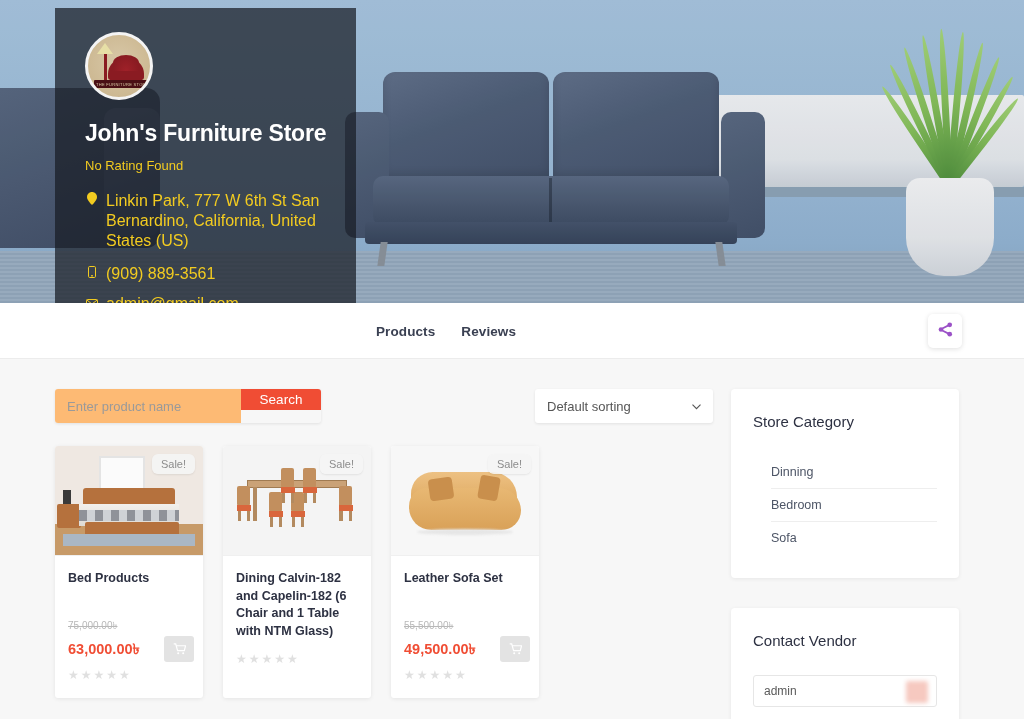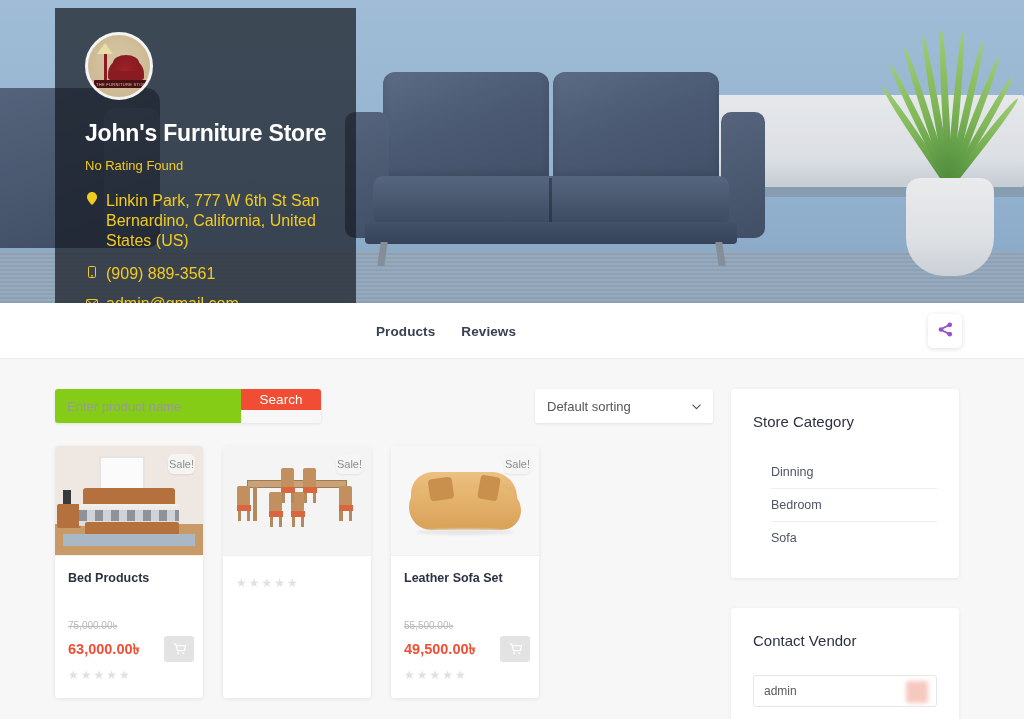--- a/index.html
+++ b/index.html
@@ -209,21 +209,21 @@
 
   
   .toolbar { position: relative; height: 36px; }
   .search-wrap {
     position: absolute; left: 0; top: 0; display: flex;
     border-radius: 3px; overflow: hidden;
     box-shadow: 0 1px 3px rgba(0,0,0,.09);
   }
   .search-input {
     width: 186px; height: 34px; border: none; outline: none;
-    background: #84cc16; padding: 0 12px; font-size: 13px;
+    background: #fdba74; padding: 0 12px; font-size: 13px;
     color: #555; font-family: "Liberation Sans", sans-serif;
   }
   .search-input::placeholder { color: #9a9a9a; }
   .search-btn {
     width: 80px; height: 21px; border: none; cursor: pointer;
     background: #f04d34; color: #fff; font-size: 13.5px;
     font-family: "Liberation Sans", sans-serif;
   }
   .sort-wrap {
     position: absolute; left: 480px; top: 0;
@@ -250,21 +250,21 @@
     cursor: pointer;
   }
   .card-img {
     position: relative; height: 110px; overflow: hidden;
     border-bottom: 1px solid #f0f0f0;
   }
   .sale-badge {
     position: absolute; right: 8px; top: 8px; z-index: 3;
     background: rgba(245,245,245,.88);
     color: #8c8c8c; font-size: 11px;
-    padding: 4px 1px; border-radius: 6px;
+    padding: 4px 9px; border-radius: 6px;
     box-shadow: 0 1px 2px rgba(0,0,0,.08);
   }
   .card-body { padding: 14px 13px 16px 13px; }
   .card-title {
     font-size: 12.5px; font-weight: bold; color: #2d3142;
     line-height: 17.5px; margin-bottom: 30px;
   }
   .card-title.tall { margin-bottom: 12px; }
   .price-row { position: relative; }
   .price-old {
@@ -531,20 +531,21 @@
             <div class="din-chair" style="left:116px;top:40px;">
                 <div class="bk"></div>
                 <div class="st"></div>
                 <div class="lg"></div>
                 <div class="lg2"></div>
               </div>
           </div>
           <div class="sale-badge">Sale!</div>
         </div>
         <div class="card-body">
+          <div class="card-title tall">Dining Calvin-182 and Capelin-182 (6 Chair and 1 Table with NTM Glass)</div>
           <div class="stars">★★★★★</div>
         </div>
       </div>
 
       <div class="card">
         <div class="card-img">
           <div class="img-sofa2">
             <div class="ls-back"></div>
             <div class="ls-body"></div>
             <div class="ls-cush1"></div>

